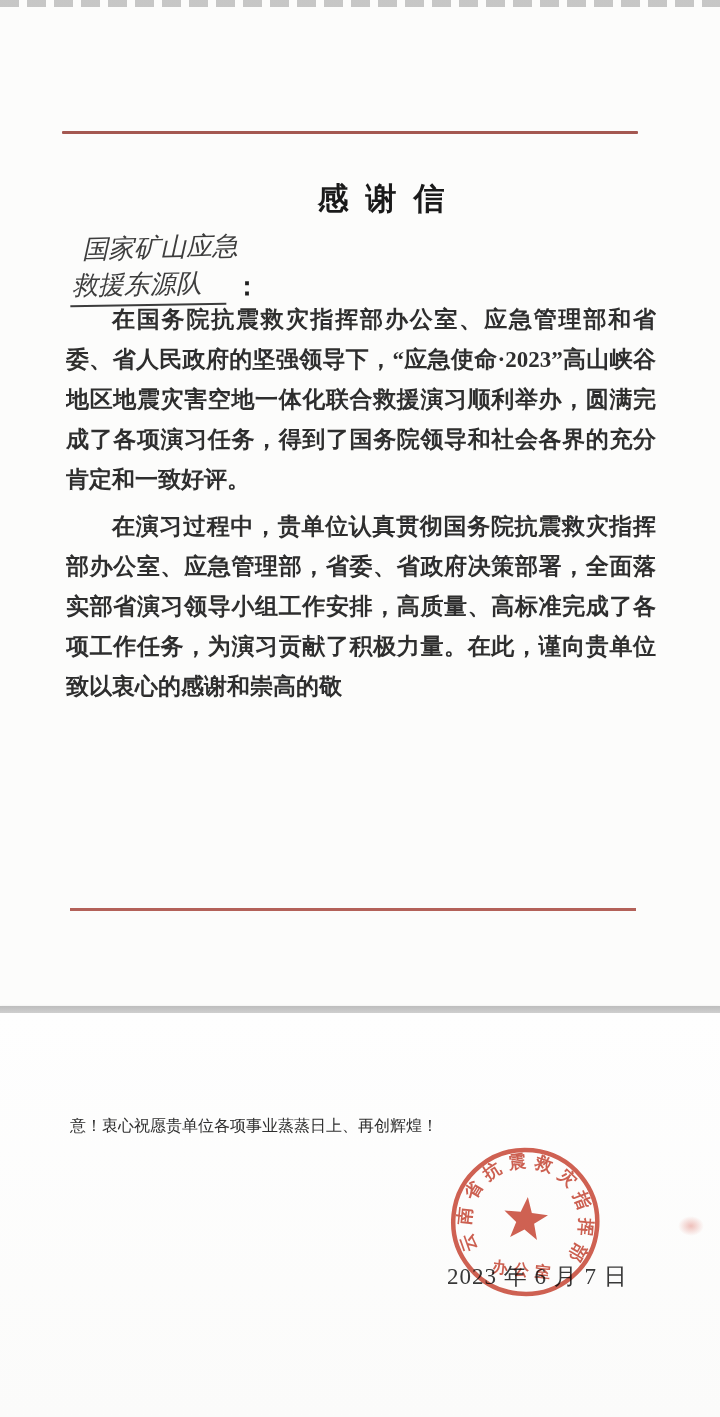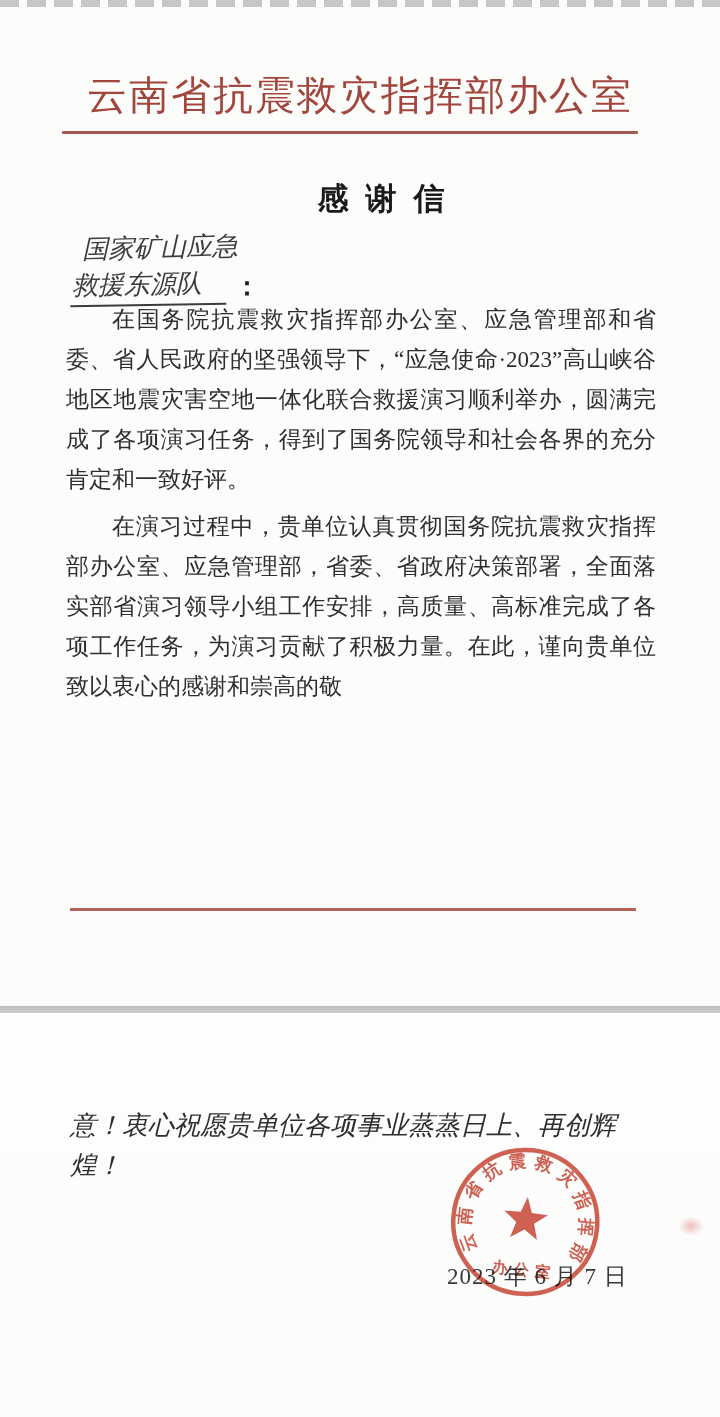--- a/index.html
+++ b/index.html
@@ -56,37 +56,37 @@
     font-size: 26px; font-weight: 700; color: #1f1f1f;
     margin-left: 8px; font-style: normal;
     font-family: "Liberation Serif", serif;
   }
   .body-text {
     position: absolute; left: 66px; top: 300px; width: 590px; height: 612px;
     overflow: hidden;
     font-size: 23px; line-height: 40px; color: #2e2e2e;
     text-align: justify;
   }
-  .body-text p { margin: 0 0 7px 0; text-indent: 2em; }
+  .body-text p { margin: 0 0 7px 0; text-indent: 2em; font-weight: bold; }
   .page-cut-redline {
     position: absolute; top: 908px; left: 70px; width: 566px; height: 3px;
     background: #a03a31; opacity: .8;
   }
   .page-divider {
     position: absolute; top: 1006px; left: 0; width: 720px; height: 7px;
     background: linear-gradient(180deg, #bdbdbd, #cfcfcf);
     box-shadow: 0 1px 3px rgba(0,0,0,.18);
   }
   .page2-shade {
     position: absolute; top: 1013px; left: 0; width: 720px; height: 404px;
     background: linear-gradient(180deg, #fefefe, #fbfbfa);
   }
   .continuation {
     position: absolute; left: 70px; top: 1106px; width: 590px;
-    font-size: 26px; line-height: 40px; color: #2e2e2e; font-style: italic;
+    font-size: 16px; line-height: 40px; color: #2e2e2e;
   }
   .date-line {
     position: absolute; left: 447px; top: 1261px;
     font-size: 23px; color: #383838; letter-spacing: 1px;
   }
   .seal {
     position: absolute; left: 438px; top: 1142px; width: 175px; height: 165px;
     mix-blend-mode: multiply; opacity: .9;
     transform: rotate(6deg);
   }
@@ -95,21 +95,20 @@
     background: radial-gradient(ellipse at center, rgba(224,130,120,.5), rgba(224,130,120,0) 70%);
   }
 </style>
 </head>
 <body>
 
 <div class="scan">
 
   <div class="top-edge"></div>
 
-  <div class="letterhead">云南省抗震救灾指挥部办公室</div>
 
   <div class="red-rule"></div>
 
   <div class="letter-title">感谢信</div>
 
   <div class="recipient">
     <span class="hand line1">国家矿山应急</span>
     <span class="line2-row">
       <span class="hand underlined">救援东源队</span>
       <span class="colon">：</span>

